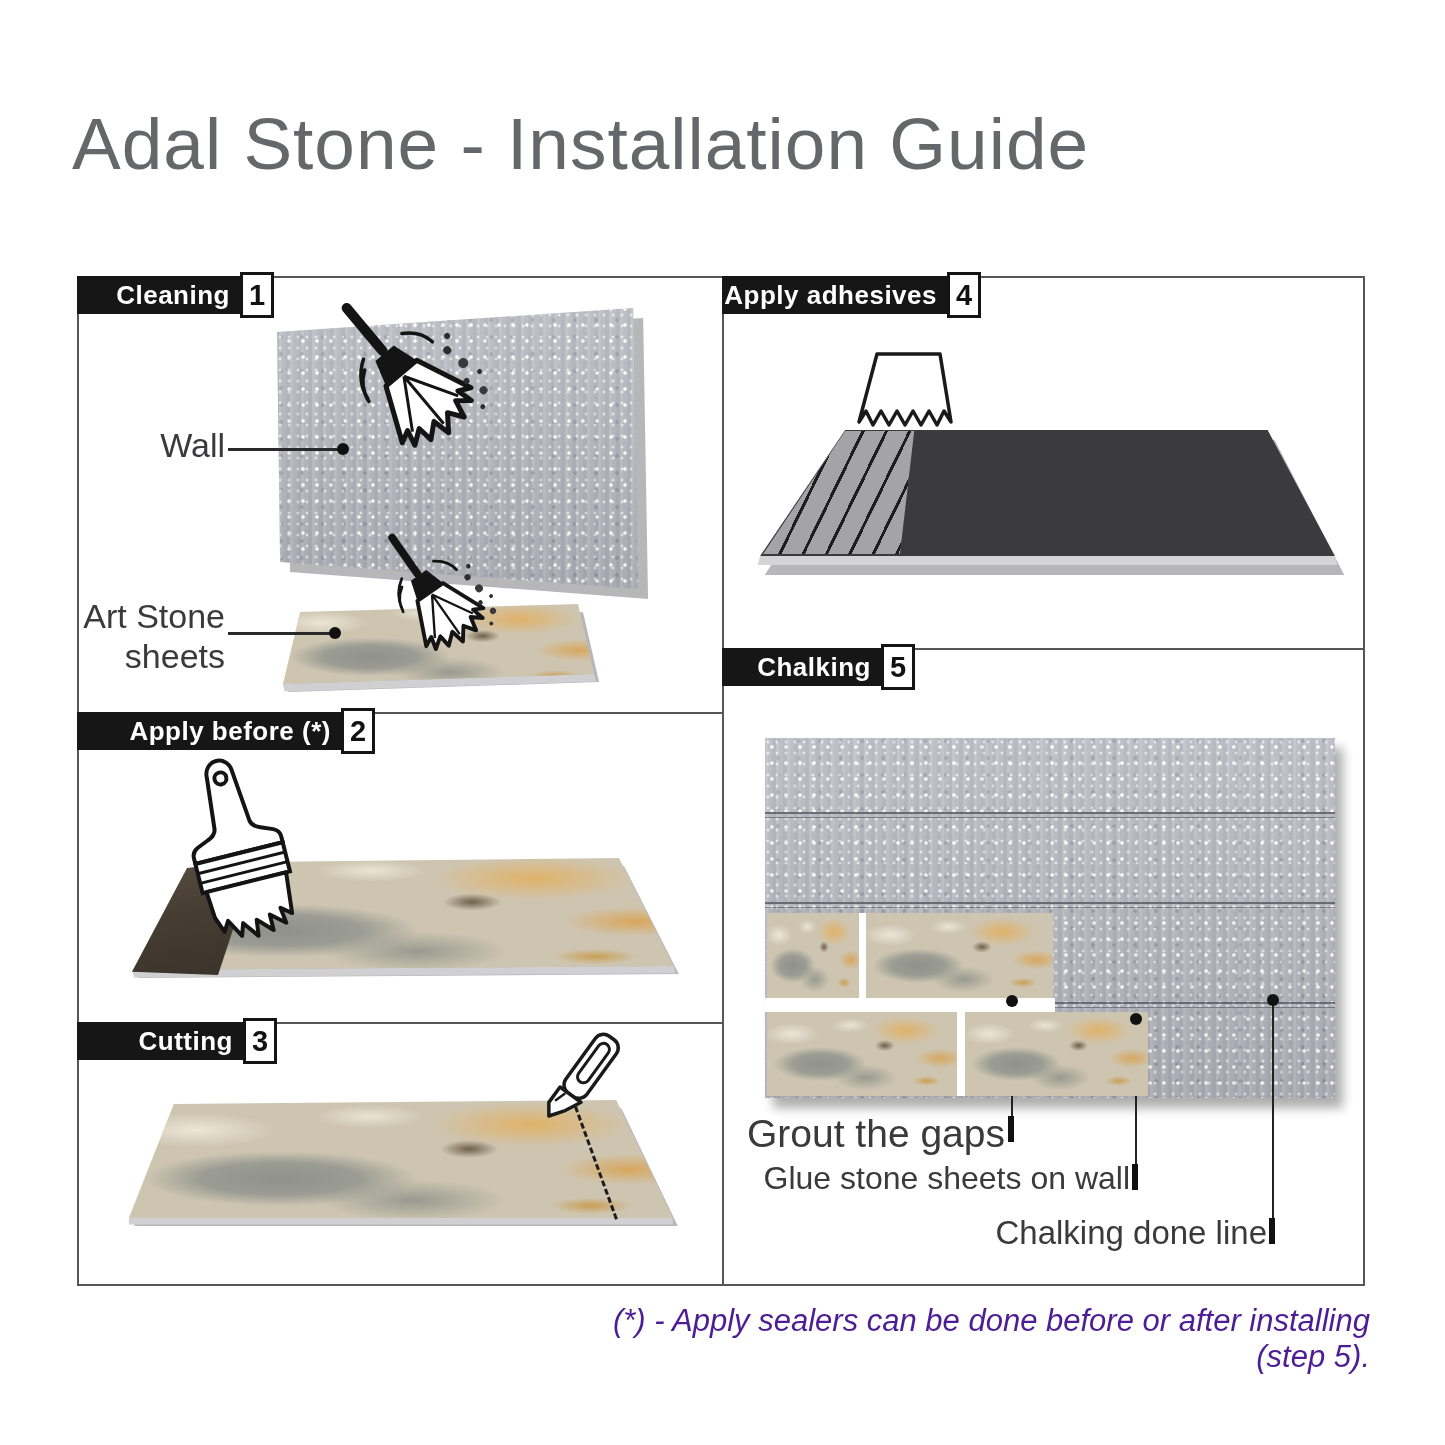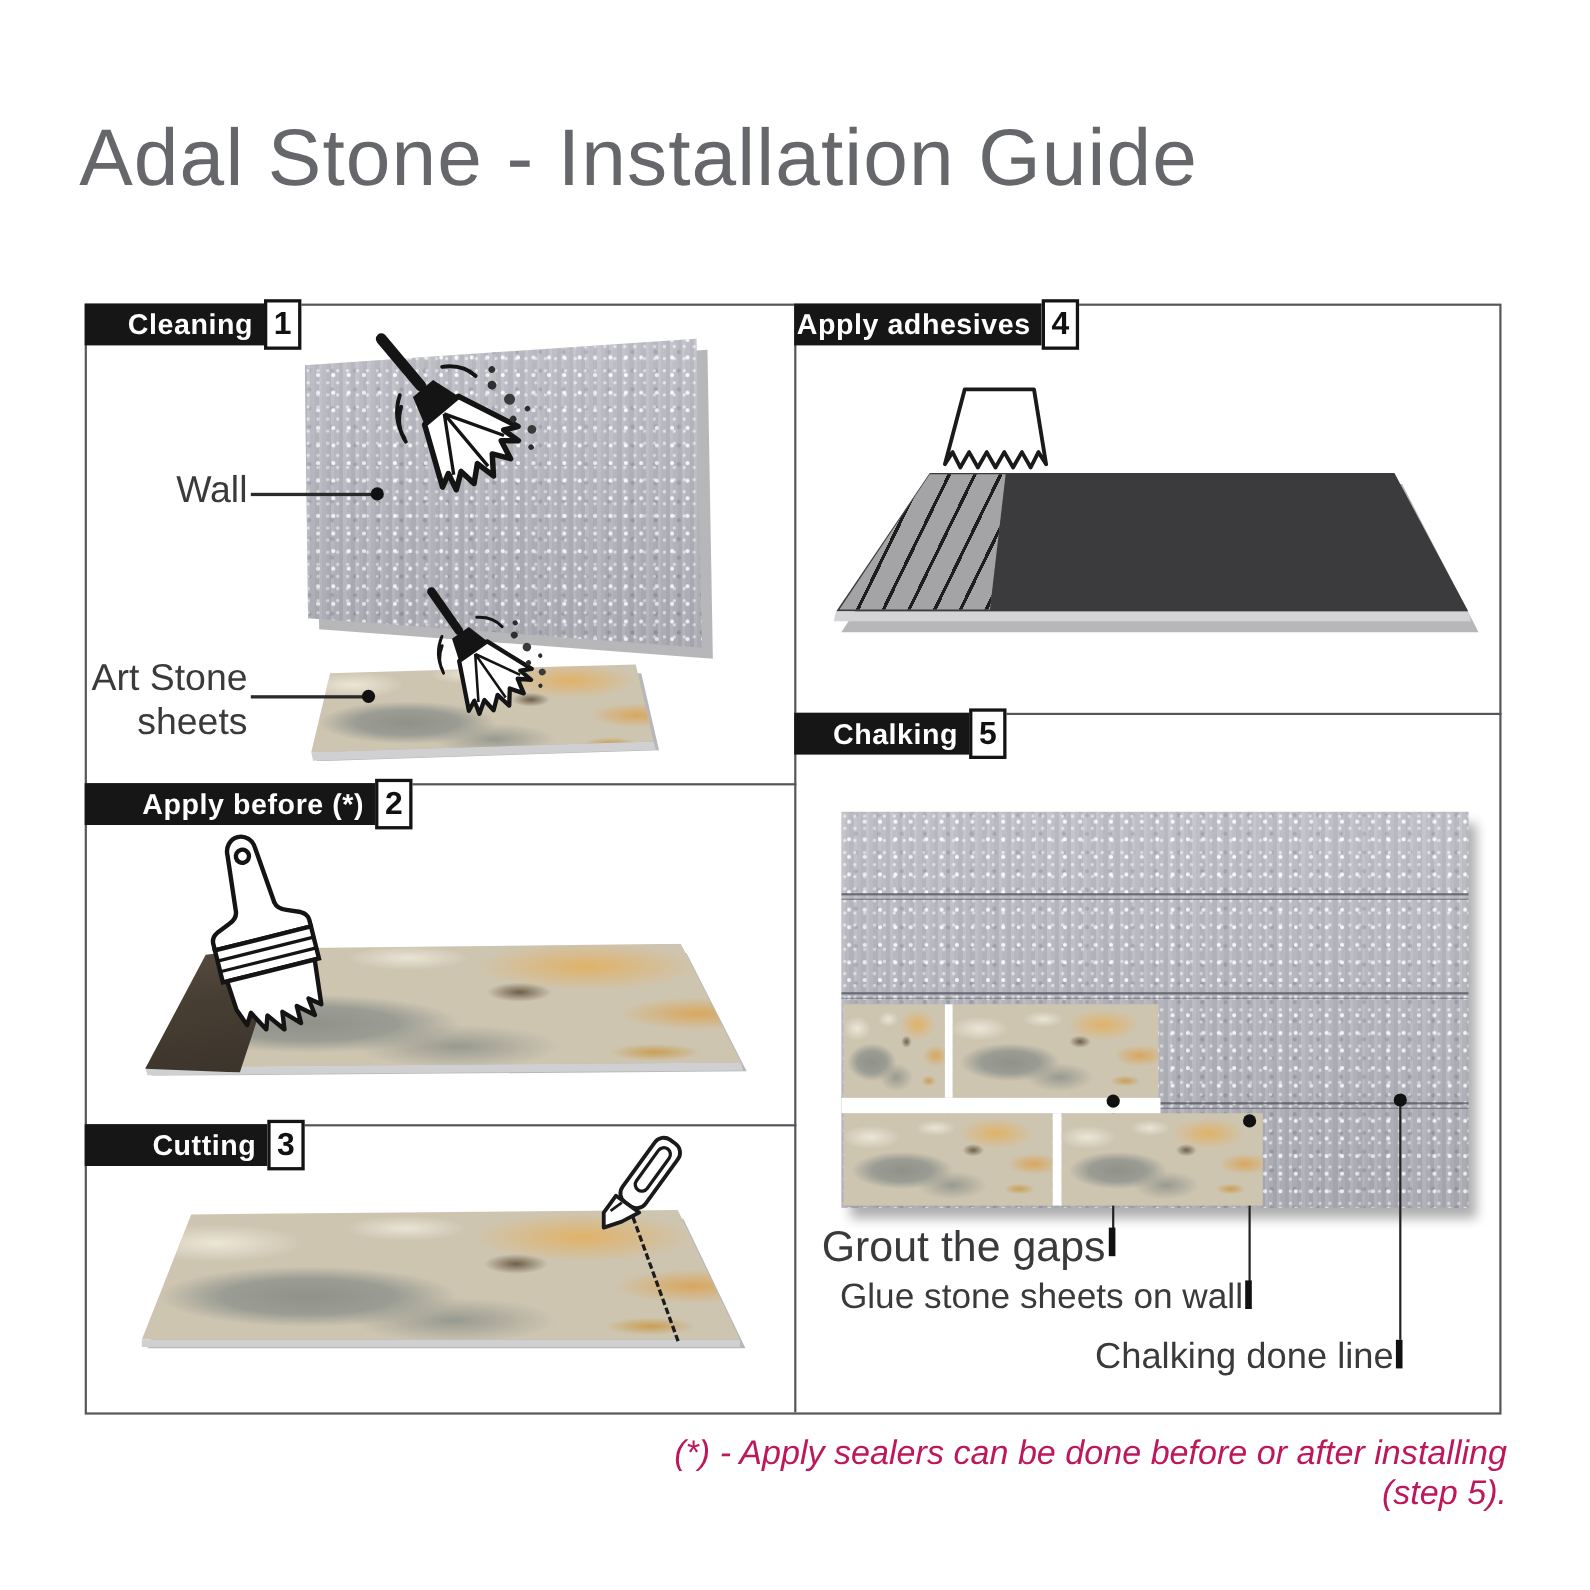--- a/index.html
+++ b/index.html
@@ -63,21 +63,21 @@
   .sheet-shadow{filter:blur(4px);background:rgba(30,30,40,.32);}
   .edge{background:#d0d0d2;}
 
   .gl{position:absolute;left:0;width:570px;height:6px;box-sizing:border-box;
       border-top:2px solid rgba(88,88,100,.8);border-bottom:1px solid rgba(88,88,100,.65);}
 
   .white-gap{position:absolute;background:#ffffff;z-index:4;}
   .tile{position:absolute;z-index:3;}
 
   .footnote{position:absolute;left:560px;width:810px;top:1303px;text-align:right;
-            font-size:31px;font-style:italic;color:#be185d;}
+            font-size:31px;font-style:italic;color:#4c1d95;}
   svg{display:block;}
 </style>
 </head>
 <body>
 
 <div id="canvas">
 
   <svg width="0" height="0" style="position:absolute">
     <defs>
       <symbol id="broom" viewBox="0 0 130 200">

